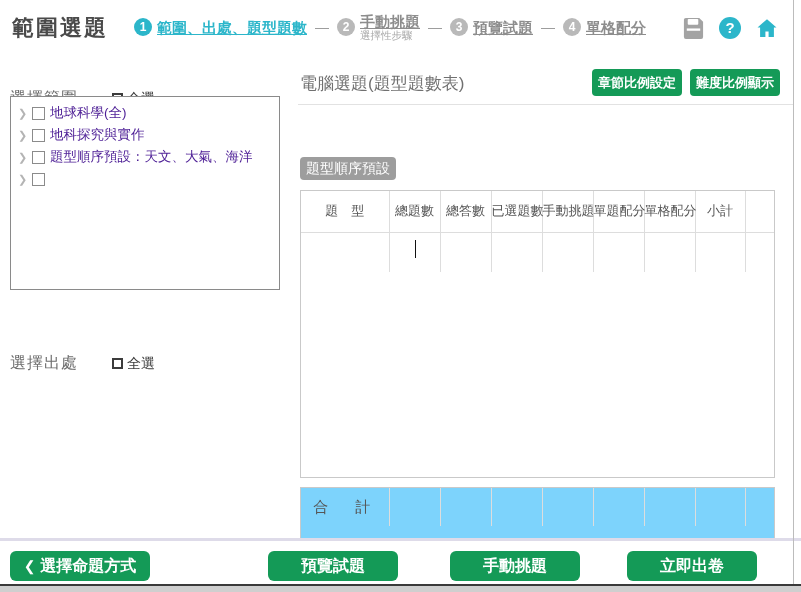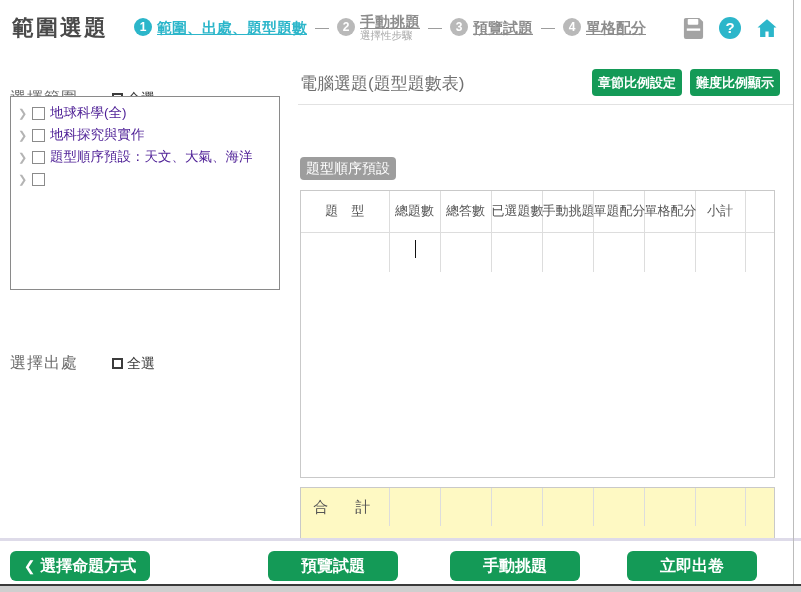--- a/index.html
+++ b/index.html
@@ -46,21 +46,21 @@
   .title-divider { position:absolute; left:298px; top:104px; width:495px; height:1px; background:#e2e2e2; }
   .order-tag { position:absolute; left:300px; top:157px; width:96px; height:23px; background:#9d9d9d; color:#fff; font-size:14px; border-radius:4px; display:flex; align-items:center; justify-content:center; }
 
   .table-box { position:absolute; left:300px; top:190px; width:475px; height:288px; border:1px solid #c9c9c9; background:#fff; }
   table.grid { border-collapse:collapse; table-layout:fixed; width:473px; border-style:hidden; }
   table.grid th, table.grid td { border:1px solid #ddd; font-weight:normal; font-size:13px; color:#555; text-align:center; padding:0; white-space:nowrap; overflow:visible; }
   table.grid th { height:41px; }
   table.grid td { height:40px; position:relative; }
   .caret { position:absolute; left:50%; top:7px; width:1.5px; height:18px; background:#111; }
 
-  .total-box { position:absolute; left:300px; top:487px; width:475px; height:52px; border:1px solid #c9c9c9; background:#fef9c3; }
+  .total-box { position:absolute; left:300px; top:487px; width:475px; height:52px; border:1px solid #c9c9c9; background:#7dd3fc; }
   table.total { border-collapse:collapse; table-layout:fixed; width:473px; }
   table.total td { border-left:1px solid #ddd; height:38px; font-size:15px; color:#555; text-align:center; letter-spacing:6px; }
   table.total td:first-child { border-left:none; }
 
   
   .footer-divider { position:absolute; left:0; top:538px; width:801px; height:3px; background:#dedbe9; }
   .green-btn-lg { position:absolute; top:551px; height:30px; background:#149a57; color:#fff; border:none; border-radius:6px; font-size:16px; font-weight:bold; font-family:inherit; cursor:pointer; display:flex; align-items:center; justify-content:center; white-space:nowrap; }
   .back-btn { left:10px; width:140px; }
   .back-btn .chev { font-size:14px; margin-right:5px; }
   .preview-btn { left:268px; width:130px; }

